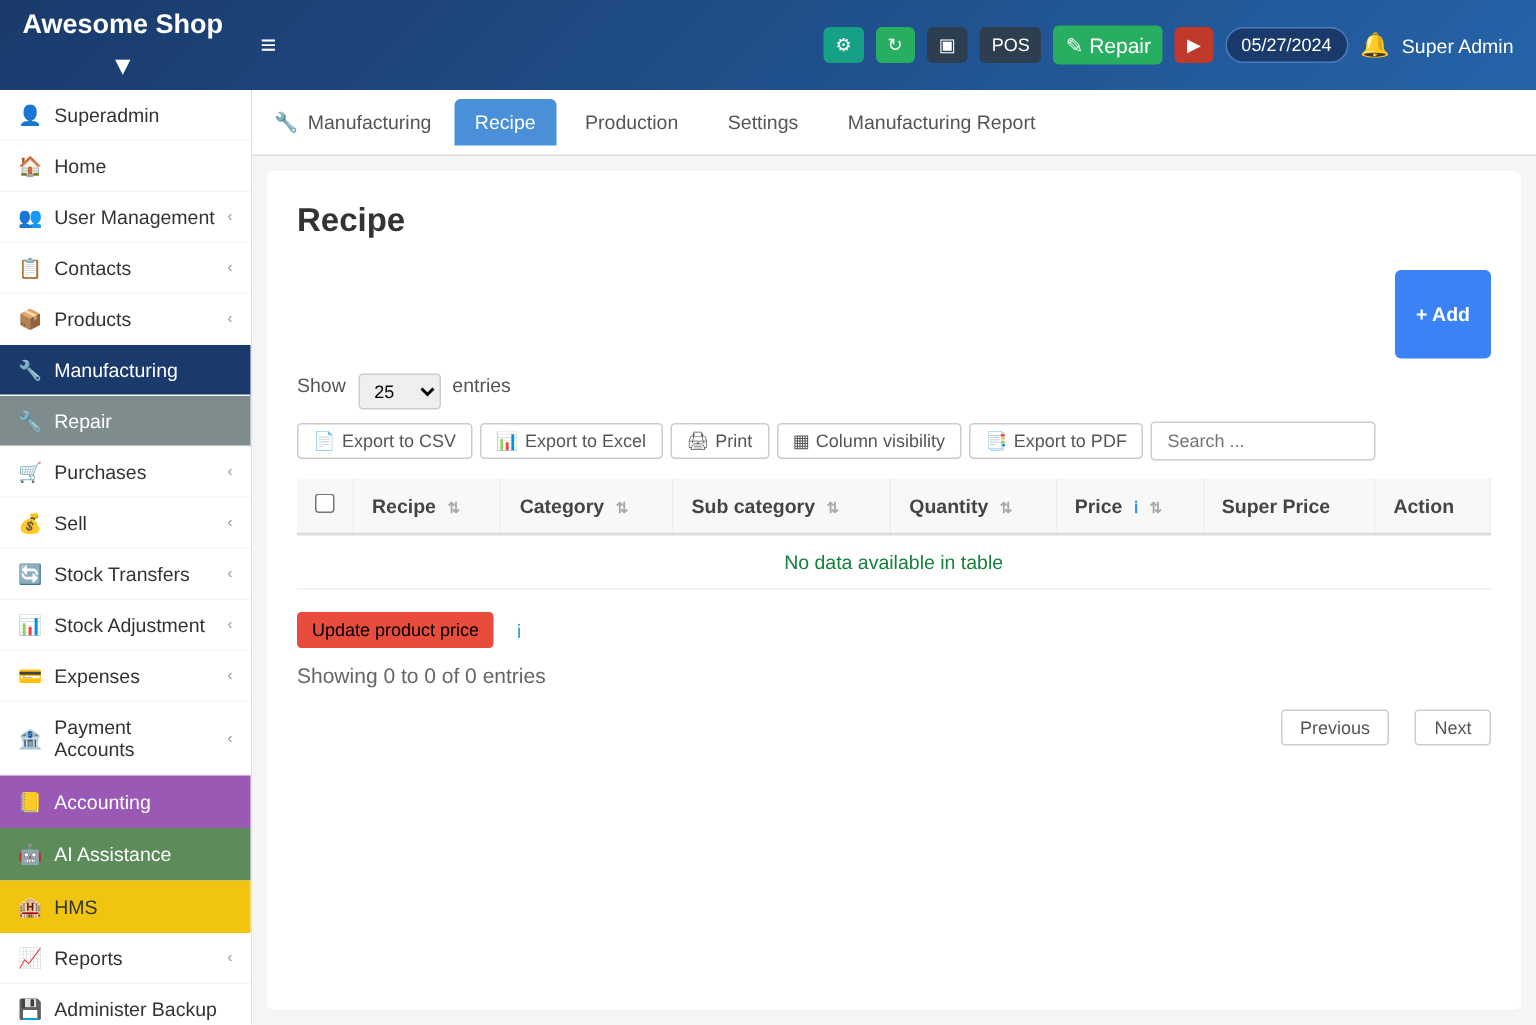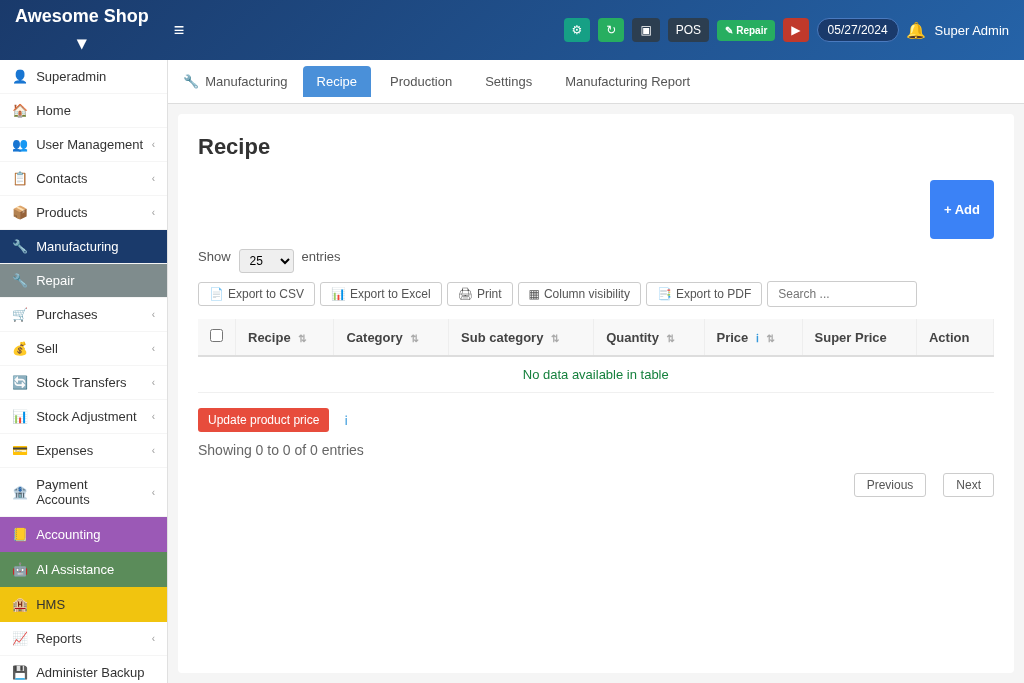--- a/index.html
+++ b/index.html
@@ -42,21 +42,21 @@
       border-radius: 4px;
       color: white;
       padding: 5px 8px;
       cursor: pointer;
       font-size: 12px;
     }
     .header-icon-btn.green { background: #27ae60; }
     .header-icon-btn.teal { background: #16a085; }
     .header-icon-btn.dark { background: #2c3e50; }
     .header-icon-btn.pos { background: #2c3e50; }
-    .header-icon-btn.repair { background: #27ae60; font-size: 10px; font-weight: bold; }
+    .header-icon-btn.repair { background: #27ae60; font-size: 14px; }
     .header-icon-btn.video { background: #c0392b; }
     .date-badge {
       background: #1a3a6b;
       color: white;
       padding: 4px 10px;
       border-radius: 12px;
       font-size: 12px;
       border: 1px solid #4a7abf;
     }
     .bell-icon { font-size: 16px; cursor: pointer; }
@@ -255,21 +255,21 @@
     }
     .no-data-row td {
       text-align: center;
       color: #999;
       padding: 30px;
     }
     .checkbox-col { width: 30px; }
 
     .update-btn {
       background: #e74c3c;
-      color: #ffffff;
+      color: #000000;
       border: none;
       padding: 5px 10px;
       border-radius: 3px;
       font-size: 12px;
       cursor: pointer;
     }
     .info-icon {
       color: #3498db;
       margin-left: 5px;
       cursor: pointer;

